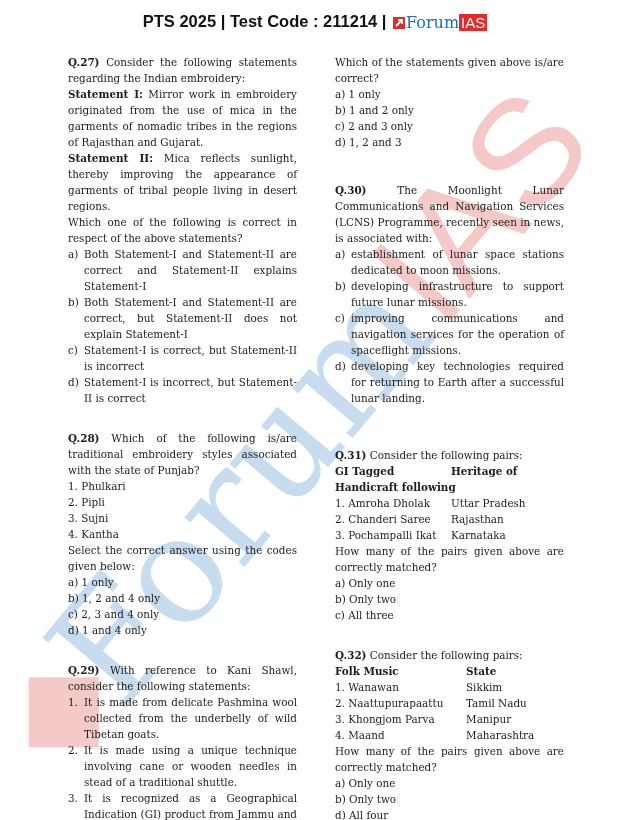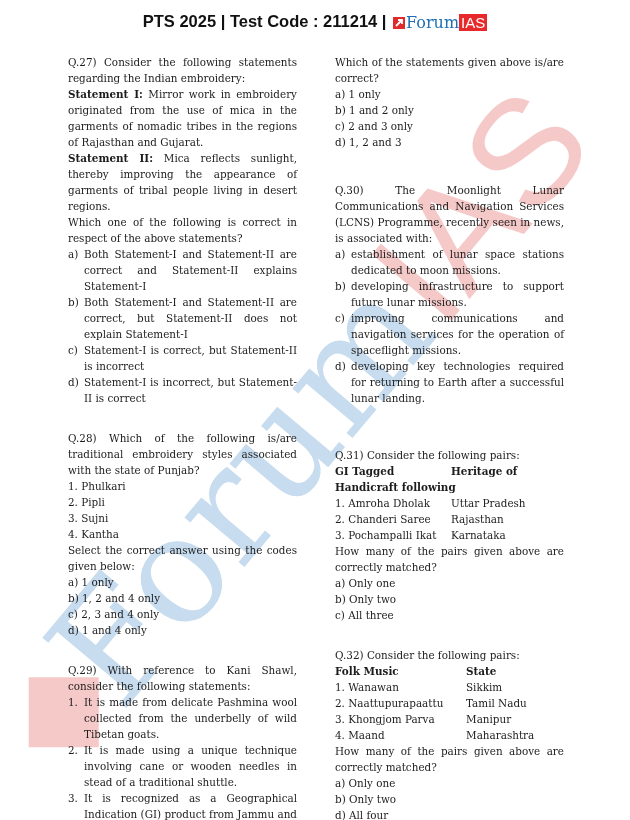--- a/index.html
+++ b/index.html
@@ -16,21 +16,21 @@
               font-size: 15px; padding: 0 2px; line-height: 17px; }
 
   .watermark { position: absolute; left: 0; top: 0; width: 630px; height: 820px; pointer-events: none; z-index: 0; }
 
   .col { position: absolute; top: 54px; width: 229px; font-size: 10.4px; line-height: 16px; z-index: 1; }
   .col.left { left: 68px; }
   .col.right { left: 335px; }
 
   .just { text-align: justify; text-align-last: left; }
   .q { margin-bottom: 16px; }
-  .qno { font-weight: normal; }
+  .qno { font-weight: bold; }
   .b { font-weight: bold; }
   .opt { display: flex; }
   .opt .lbl { width: 16px; flex: 0 0 16px; }
   .opt .txt { flex: 1; text-align: justify; }
   .pair-row { display: flex; }
   .pair-row .c1 { width: 116px; }
   .pair-row.wide .c1 { width: 131px; }
 </style>
 </head>
 <body>

